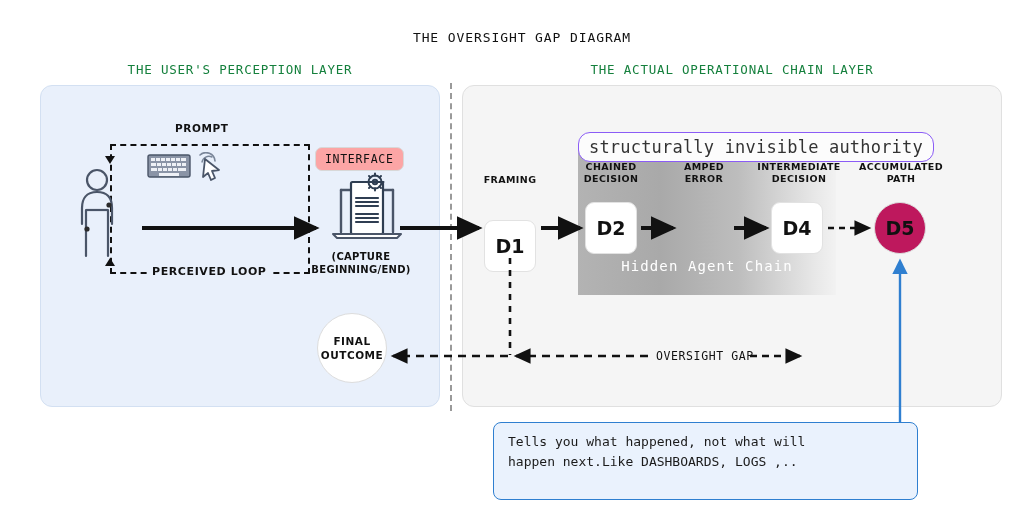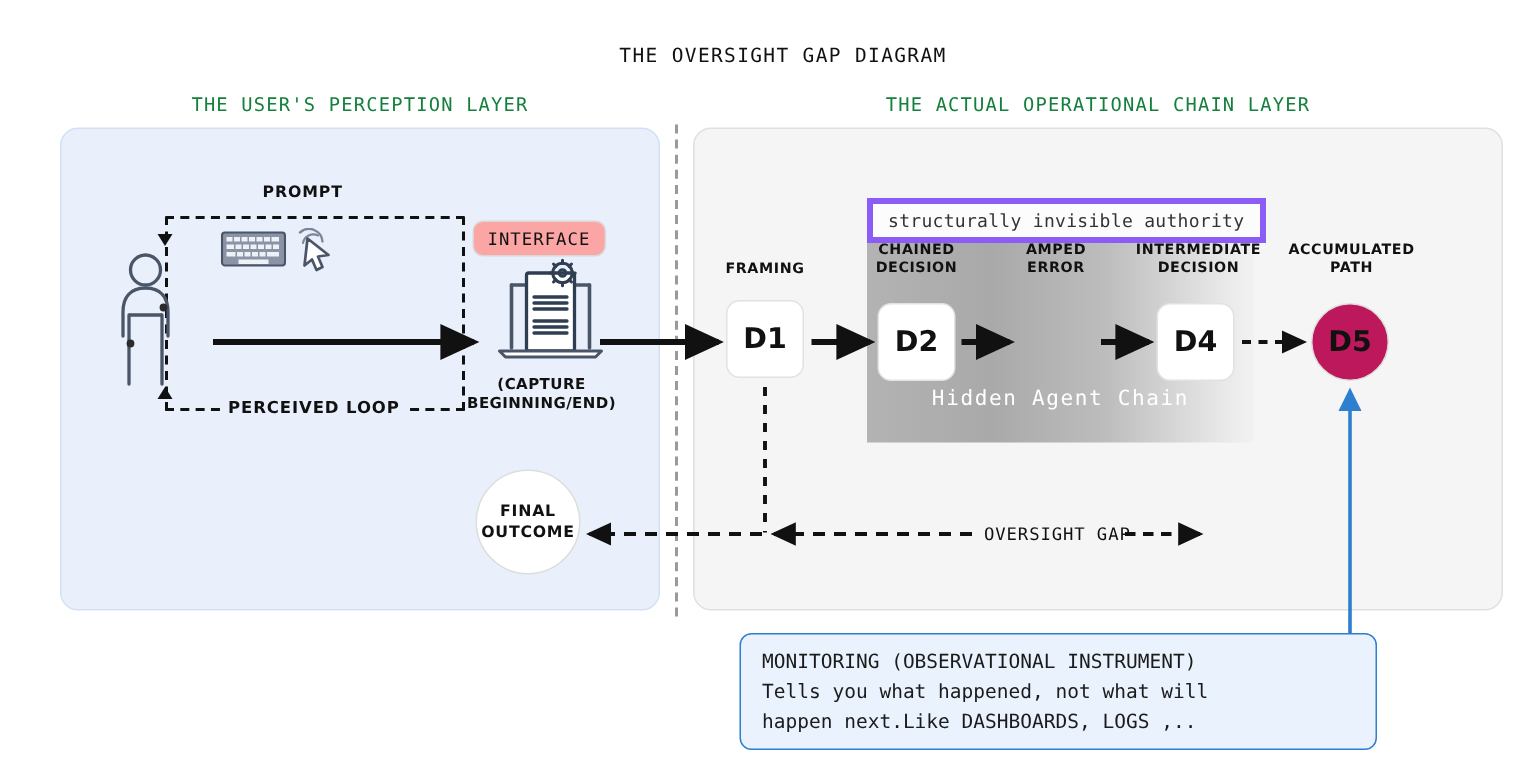--- a/index.html
+++ b/index.html
@@ -97,22 +97,22 @@
   #hidden-chain-box {
     position: absolute; left: 578px; top: 145px; width: 258px; height: 150px;
     background: linear-gradient(to right, #b3b3b3 0%, #a9a9a9 32%, #bdbdbd 62%, #e8e8e8 92%, #f2f2f2 100%);
   }
   #hidden-chain-label {
     position: absolute; left: 578px; top: 258px; width: 258px;
     text-align: center; font-size: 14px; color: #ffffff; letter-spacing: 1.1px;
   }
   #authority-pill {
     position: absolute; left: 578px; top: 132px;
-    padding: 4px 10px; background: #fcfcfc; border: 4px solid #8b5cf6;
-    border-radius: 0; font-size: 12px; color: #333; letter-spacing: .2px;
+    padding: 4px 10px; background: #fcfcfc; border: 1px solid #8b5cf6;
+    border-radius: 12px; font-size: 17px; color: #333; letter-spacing: .2px;
     white-space: nowrap;
   }
 
   .node-label {
     position: absolute; text-align: center; font-size: 9.5px; line-height: 12px;
     font-weight: bold; letter-spacing: .4px; color: #111;
     font-family: "DejaVu Sans", "Liberation Sans", sans-serif;
   }
   #lbl-d1 { left: 470px; top: 174px; width: 80px; }
   #lbl-d2 { left: 572px; top: 161px; width: 78px; }
@@ -120,21 +120,21 @@
   #lbl-d4 { left: 750px; top: 161px; width: 98px; }
   #lbl-d5 { left: 856px; top: 161px; width: 90px; }
 
   .d-box {
     position: absolute; width: 52px; height: 52px; background: #fff;
     border: 1px solid #e2e2e2; border-radius: 9px;
     display: flex; align-items: center; justify-content: center;
     font-size: 19px; font-weight: bold; color: #111;
     font-family: "DejaVu Sans", "Liberation Sans", sans-serif;
   }
-  #d1 { left: 484px; top: 200px; }
+  #d1 { left: 484px; top: 220px; }
   #d2 { left: 585px; top: 202px; }
   #d3 { left: 678px; top: 202px; }
   #d4 { left: 771px; top: 202px; }
   #d5 {
     position: absolute; left: 874px; top: 202px; width: 52px; height: 52px;
     background: #be185d; border: 1px solid #ddd; border-radius: 50%;
     display: flex; align-items: center; justify-content: center;
     font-size: 19px; font-weight: bold; color: #111;
     font-family: "DejaVu Sans", "Liberation Sans", sans-serif;
   }
@@ -307,18 +307,17 @@
     <line x1="648" y1="356" x2="516" y2="356" stroke="#111" stroke-width="2.6" stroke-dasharray="8 6" marker-end="url(#ah)"></line>
 
     <line x1="508" y1="356" x2="393" y2="356" stroke="#111" stroke-width="2.6" stroke-dasharray="8 6" marker-end="url(#ah)"></line>
 
     <line x1="750" y1="356" x2="800" y2="356" stroke="#111" stroke-width="2.6" stroke-dasharray="7 5" marker-end="url(#ah)"></line>
 
     <path d="M900 422 L900 262" stroke="#2f7fd0" stroke-width="2.4" fill="none" marker-end="url(#ah-blue)"></path>
   </svg>
 
   <div id="monitoring-box">
-    <div>MONITORING (OBSERVATIONAL INSTRUMENT)</div>
     <div>Tells you what happened, not what will</div>
     <div>happen next.Like DASHBOARDS, LOGS ,..</div>
   </div>
 
 </div>
 
 </body></html>

